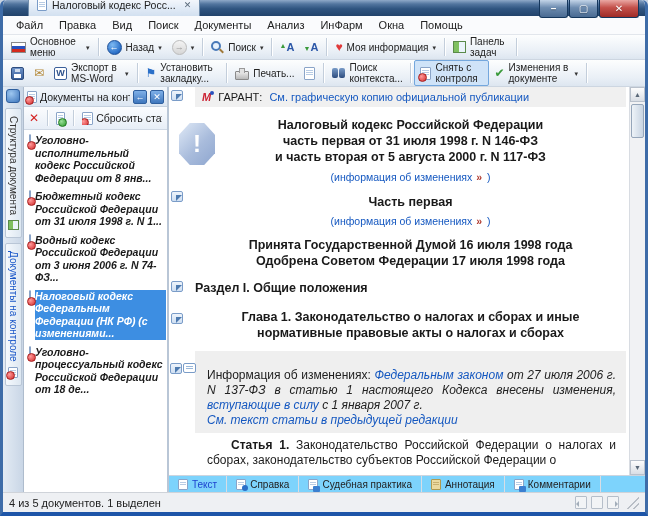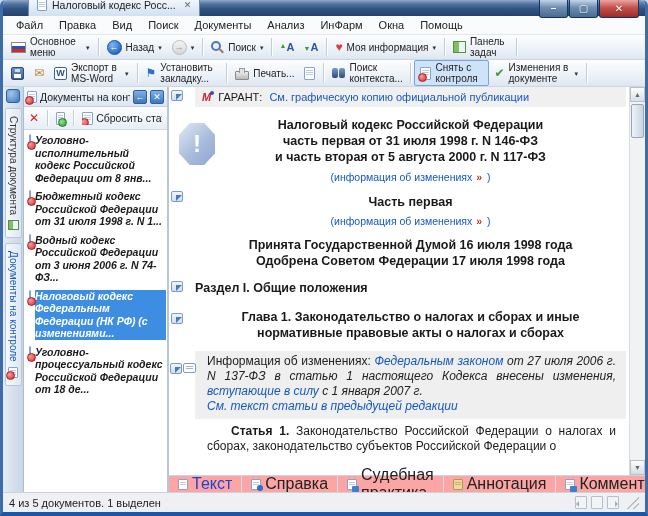--- a/index.html
+++ b/index.html
@@ -113,33 +113,33 @@
   .garant-ico{color:#cc2233;font-weight:bold;font-style:italic;font-size:11px;position:relative;}
   .garant-ico::after{content:"";position:absolute;right:-3px;top:0;width:4px;height:4px;border-radius:50%;background:#2a52be;}
   .link{color:#1558c0;}
   .h-title{font-weight:bold;font-size:12.5px;text-align:center;line-height:16px;margin-top:10px;}
   .h-link{text-align:center;font-size:10.5px;margin-top:6px;}
   .h-link .arrows{color:#b03a2e;font-weight:bold;letter-spacing:1px;}
   .part{font-weight:bold;font-size:12.5px;text-align:center;margin-top:12px;}
   .adopted{font-weight:bold;font-size:12.5px;text-align:center;line-height:16px;margin-top:10px;}
   .section{font-weight:bold;font-size:12.5px;text-align:left;margin-top:12px;}
   .chapter{font-weight:bold;font-size:12.5px;text-align:center;line-height:16px;margin-top:14px;padding:0 8px;}
-  .infobox{margin-top:10px;background:#efefef;padding:3px 10px 5px 12px;font-size:12px;font-style:italic;
+  .infobox{margin-top:10px;background:#efefef;padding:17px 10px 5px 12px;font-size:12px;font-style:italic;
     text-align:justify;line-height:15px;color:#222;}
   .infobox .ib-label{font-style:normal;}
   .ilink{color:#1558c0;}
   .article{margin-top:5px;font-size:12px;line-height:15px;text-align:justify;text-indent:24px;padding:0 10px 0 12px;}
   .vscroll{width:16px;flex:0 0 auto;background:#f1f2f4;border-left:1px solid #d8dce2;display:flex;flex-direction:column;align-items:center;}
   .scroll-btn{width:15px;height:15px;background:linear-gradient(#fdfdfd,#d9dee5);border:1px solid #b9c1cc;
     color:#5a6878;font-size:7px;display:flex;align-items:center;justify-content:center;flex:0 0 auto;}
   .thumb{width:13px;height:34px;margin-top:2px;background:linear-gradient(90deg,#eef3f8,#c8d4e2);
     border:1px solid #96a6ba;border-radius:2px;flex:0 0 auto;}
   .scroll-spacer{flex:1;}
   
-  .tabbar{height:17px;flex:0 0 auto;display:flex;align-items:stretch;background:#fca5a5;border-top:1px solid #cdd5df;font-size:16px;}
+  .tabbar{height:17px;flex:0 0 auto;display:flex;align-items:stretch;background:#7dd3fc;border-top:1px solid #cdd5df;font-size:10px;}
   .tab{display:flex;align-items:center;gap:4px;padding:0 9px;border-right:1px solid #d7dde5;color:#222;}
   .tab.active{color:#1d43cf;}
   .ticon{width:10px;height:11px;border:1px solid #8aa4c8;background:#fff;border-radius:1px;position:relative;flex:0 0 auto;}
   .ticon::before{content:"";position:absolute;left:1px;top:2px;right:1px;height:1px;background:#b8cce4;box-shadow:0 2px #b8cce4;}
   .ticon.help::after{content:"";position:absolute;right:-3px;bottom:-2px;width:6px;height:6px;border-radius:50%;background:#2a6fc8;}
   .ticon.annot{background:#ead9a0;border-color:#b09a50;}
   .ticon.annot::before{background:#c8b070;box-shadow:0 2px #c8b070;}
   .ticon.blue2::after{content:"";position:absolute;right:-3px;bottom:-3px;width:7px;height:6px;background:#3a7fd0;border-radius:1px;}
   
   .statusbar{height:20px;flex:0 0 auto;background:#eef0f3;border-top:1px solid #cfd3d9;display:flex;align-items:center;

